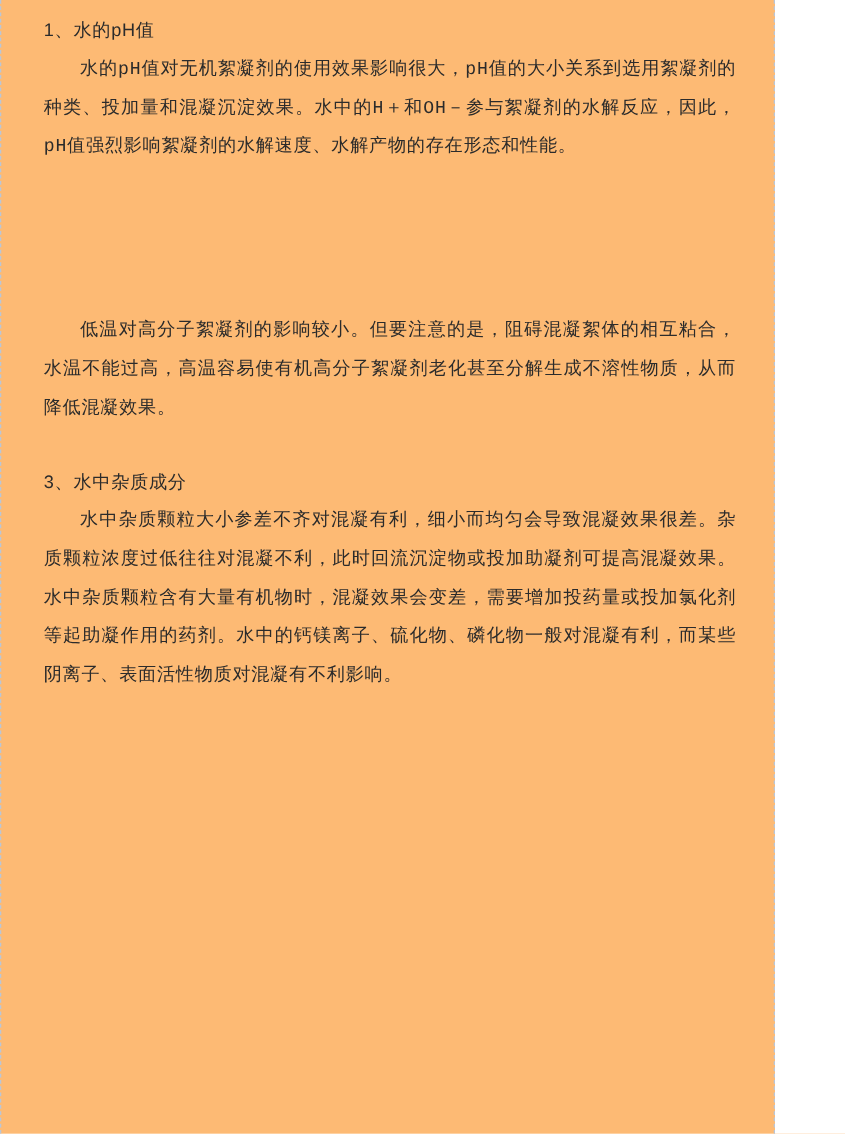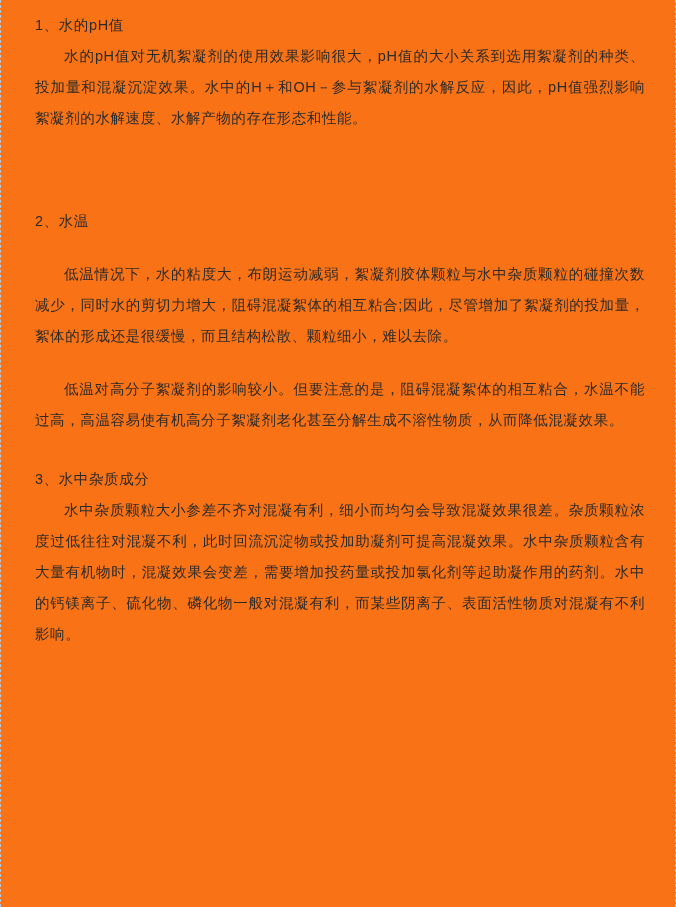--- a/index.html
+++ b/index.html
@@ -7,26 +7,26 @@
     padding: 0;
   }
   body {
     width: 676px;
     height: 907px;
     background: #ffffff;
     font-family: "Liberation Sans", "DejaVu Sans", sans-serif;
   }
   .page {
     box-sizing: border-box;
-    width: 676px;
+    width: 620px;
     height: 907px;
     padding: 10px 30px 10px 34px;
     border-left: 1px dashed #b9c6d8;
     border-right: 1px dashed #b9c6d8;
-    background: #f97316;
+    background: #fdba74;
     overflow: hidden;
   }
   .article {
     color: #2b2b2b;
     font-size: 14.5px;
     line-height: 31px;
     letter-spacing: 0.6px;
     text-align: justify;
   }
   .heading {
@@ -34,20 +34,21 @@
     font-size: 14.5px;
     font-weight: normal;
     line-height: 31px;
     letter-spacing: 0.6px;
     color: #2b2b2b;
   }
   .para {
     margin: 0;
     text-indent: 2em;
     line-height: 31px;
+    font-family: Liberation Mono, monospace;
   }
   .gap-medium {
     height: 22px;
   }
   .gap-section {
     height: 28px;
   }
 </style>
 </head>
 <body>
@@ -55,23 +56,21 @@
 <div class="page">
   <div class="article">
 
     <h2 class="heading">1、水的pH值</h2>
     <p class="para">水的pH值对无机絮凝剂的使用效果影响很大，pH值的大小关系到选用絮凝剂的种类、投加量和混凝沉淀效果。水中的H＋和OH－参与絮凝剂的水解反应，因此，pH值强烈影响絮凝剂的水解速度、水解产物的存在形态和性能。</p>
     <div class="gap-medium"></div>
     <div class="gap-medium"></div>
 
     <div class="gap-section"></div>
 
-    <h2 class="heading">2、水温</h2>
     <div class="gap-medium"></div>
-    <p class="para">低温情况下，水的粘度大，布朗运动减弱，絮凝剂胶体颗粒与水中杂质颗粒的碰撞次数减少，同时水的剪切力增大，阻碍混凝絮体的相互粘合;因此，尽管增加了絮凝剂的投加量，絮体的形成还是很缓慢，而且结构松散、颗粒细小，难以去除。</p>
     <div class="gap-medium"></div>
     <p class="para">低温对高分子絮凝剂的影响较小。但要注意的是，阻碍混凝絮体的相互粘合，水温不能过高，高温容易使有机高分子絮凝剂老化甚至分解生成不溶性物质，从而降低混凝效果。</p>
 
     <div class="gap-section"></div>
 
     <h2 class="heading">3、水中杂质成分</h2>
     <p class="para">水中杂质颗粒大小参差不齐对混凝有利，细小而均匀会导致混凝效果很差。杂质颗粒浓度过低往往对混凝不利，此时回流沉淀物或投加助凝剂可提高混凝效果。水中杂质颗粒含有大量有机物时，混凝效果会变差，需要增加投药量或投加氯化剂等起助凝作用的药剂。水中的钙镁离子、硫化物、磷化物一般对混凝有利，而某些阴离子、表面活性物质对混凝有不利影响。</p>
 
   </div>
 </div>

